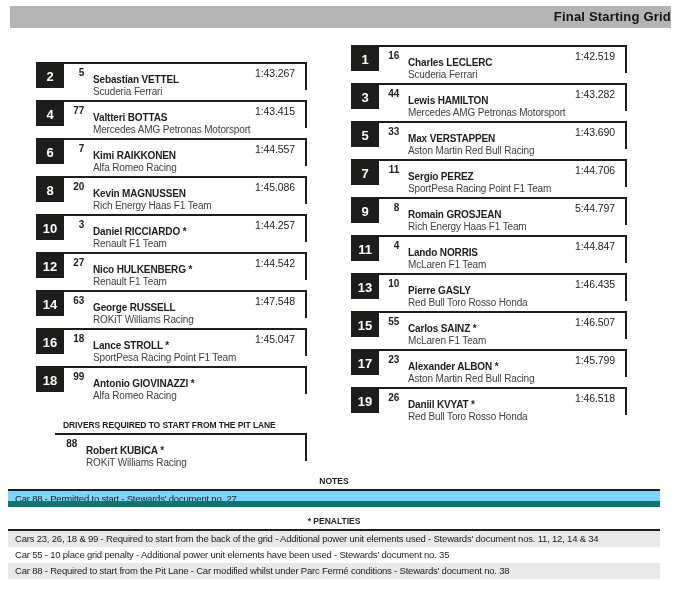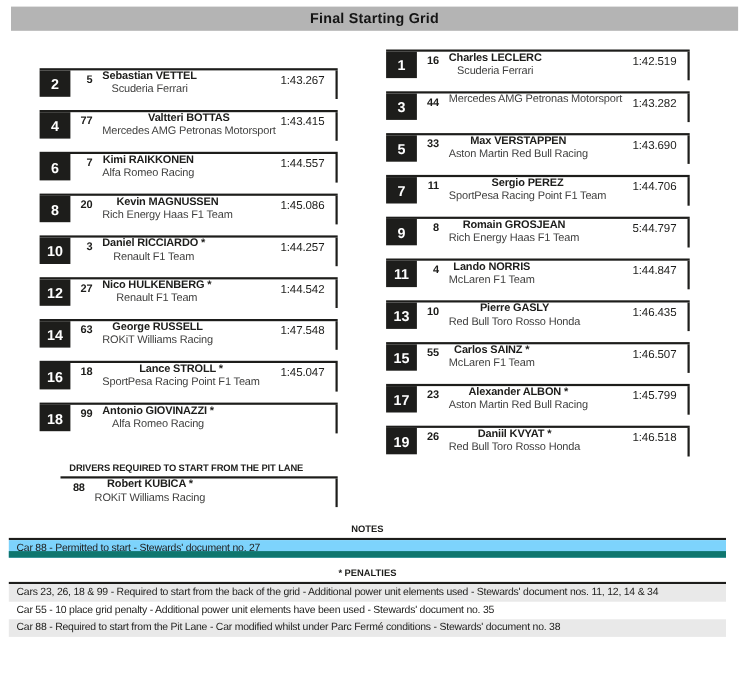--- a/index.html
+++ b/index.html
@@ -1,35 +1,35 @@
 <!DOCTYPE html>
 <html><head>
 <meta charset="utf-8">
 <style>
   * { margin:0; padding:0; box-sizing:border-box; }
   html,body { width:680px; height:615px; background:#ffffff; }
   body { position:relative; font-family:"Liberation Sans", sans-serif; color:#1d1d1b; overflow:hidden; }
 
   .titlebar { position:absolute; left:10px; top:6px; width:661px; height:22px;
     background:#b4b4b4; font-weight:bold; font-size:13px; letter-spacing:.2px;
-    text-align:center; line-height:22px; color:#141414; }
+    text-align:right; line-height:22px; color:#141414; }
 
   .col { position:absolute; }
   .col-left  { left:36px;  top:62px; width:271px; }
   .col-right { left:351px; top:45px; width:276px; }
 
   .entry { position:relative; border-top:2px solid #1d1d1b; height:32px; margin-bottom:6px;
     display:flex; align-items:flex-start; }
   .entry::after { content:""; position:absolute; top:0; right:0; width:2px; height:26px; background:#1d1d1b; }
 
   .pos-box { flex:0 0 28px; width:28px; height:24px; background:#1d1d1b; color:#ffffff;
     font-weight:bold; font-size:13px; display:flex; align-items:center; justify-content:center; }
   .car-num { flex:0 0 17px; margin-left:3px; text-align:right; font-weight:bold; font-size:10px;
     padding-top:3px; letter-spacing:-.2px; }
-  .driver { margin-left:9px; padding-top:0; min-width:0;text-align:center; }
+  .driver { margin-left:9px; padding-top:10px; min-width:0; }
   .dname { font-weight:bold; font-size:10px; line-height:12px; letter-spacing:-.15px; white-space:nowrap; }
   .dteam { font-size:10px; line-height:12px; color:#3f3f3e; letter-spacing:-.15px; white-space:nowrap; }
   .time { margin-left:auto; padding:3px 12px 0 4px; font-size:10.5px; letter-spacing:-.1px; white-space:nowrap; }
 
   .pit-section { position:absolute; left:55px; top:420px; width:252px; }
   .pit-header { font-weight:bold; font-size:8.5px; letter-spacing:-.1px; margin-left:8px; margin-bottom:3px; white-space:nowrap; }
   .pit-rows .entry { height:30px; margin-bottom:0; }
   .pit-rows .car-num { flex:0 0 18px; margin-left:4px; }
 
   .strip-section { position:absolute; left:8px; width:652px; }
@@ -56,20 +56,21 @@
         <div class="dname">Charles LECLERC</div>
         <div class="dteam">Scuderia Ferrari</div>
       </div>
       <div class="time">1:42.519</div>
     </div>
 
     <div class="entry">
       <div class="pos-box">3</div>
       <div class="car-num">44</div>
       <div class="driver">
+        <div class="dname">Lewis HAMILTON</div>
         <div class="dteam">Mercedes AMG Petronas Motorsport</div>
       </div>
       <div class="time">1:43.282</div>
     </div>
 
     <div class="entry">
       <div class="pos-box">5</div>
       <div class="car-num">33</div>
       <div class="driver">
         <div class="dname">Max VERSTAPPEN</div>

